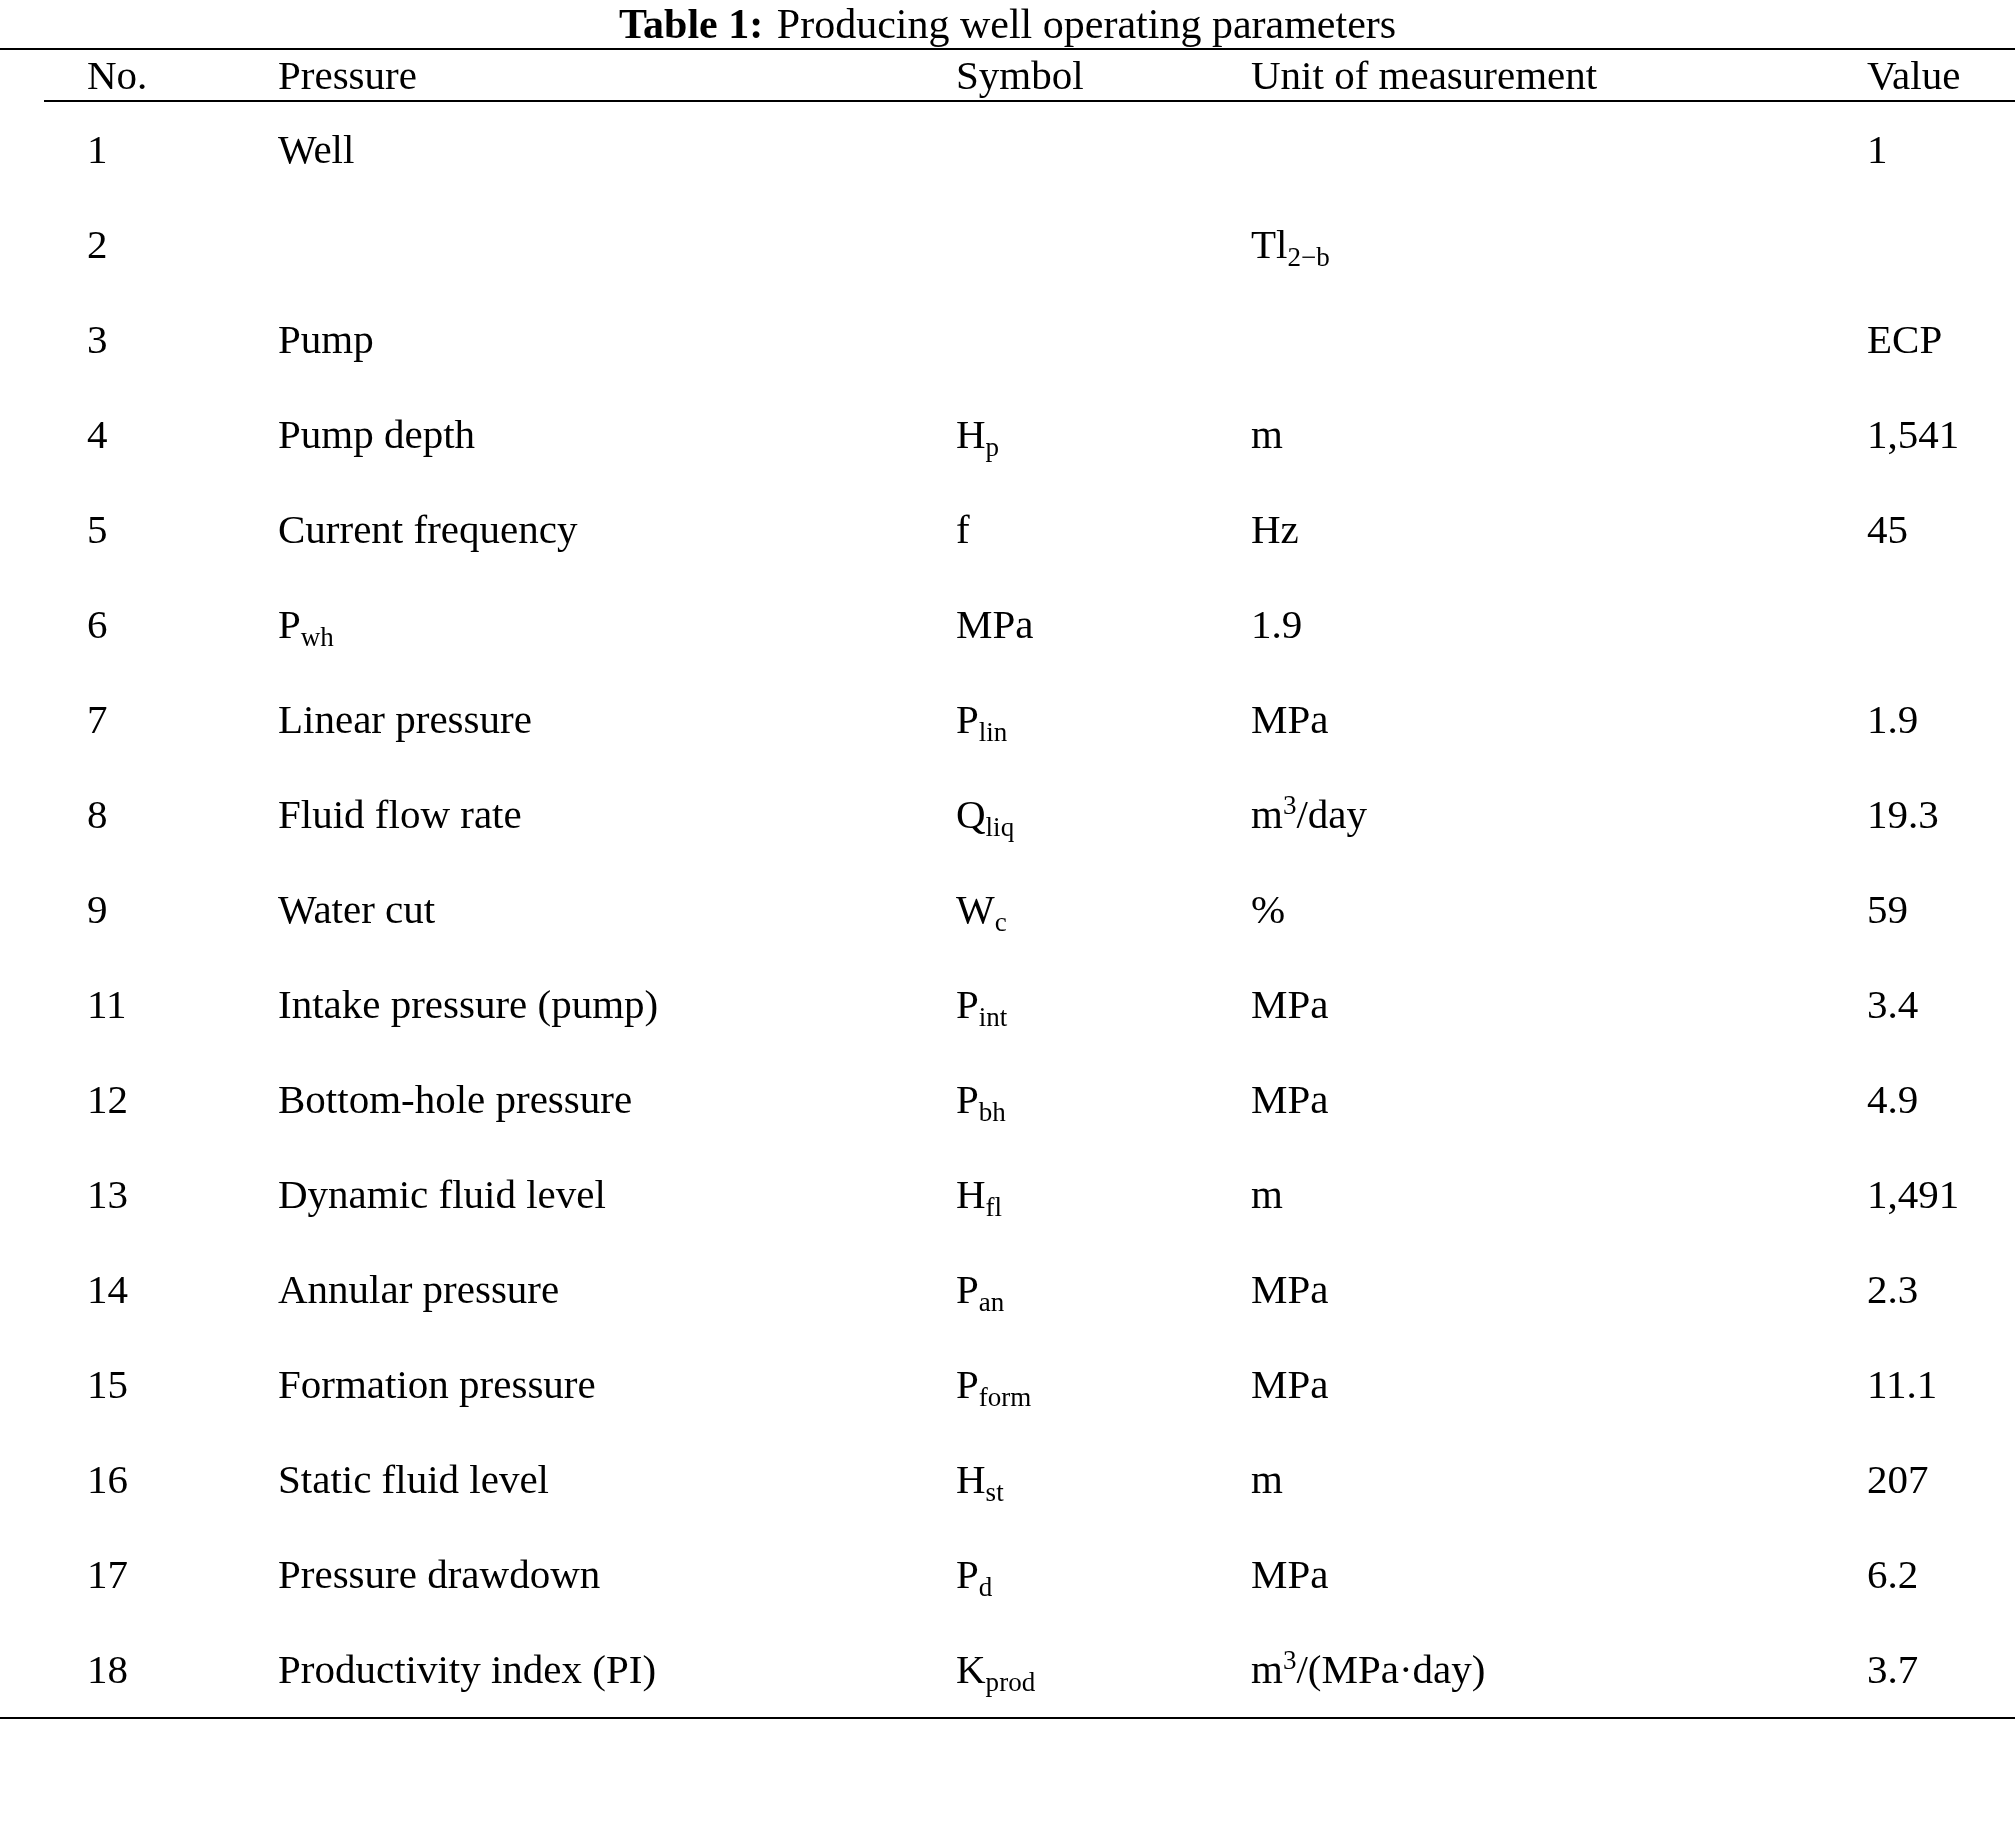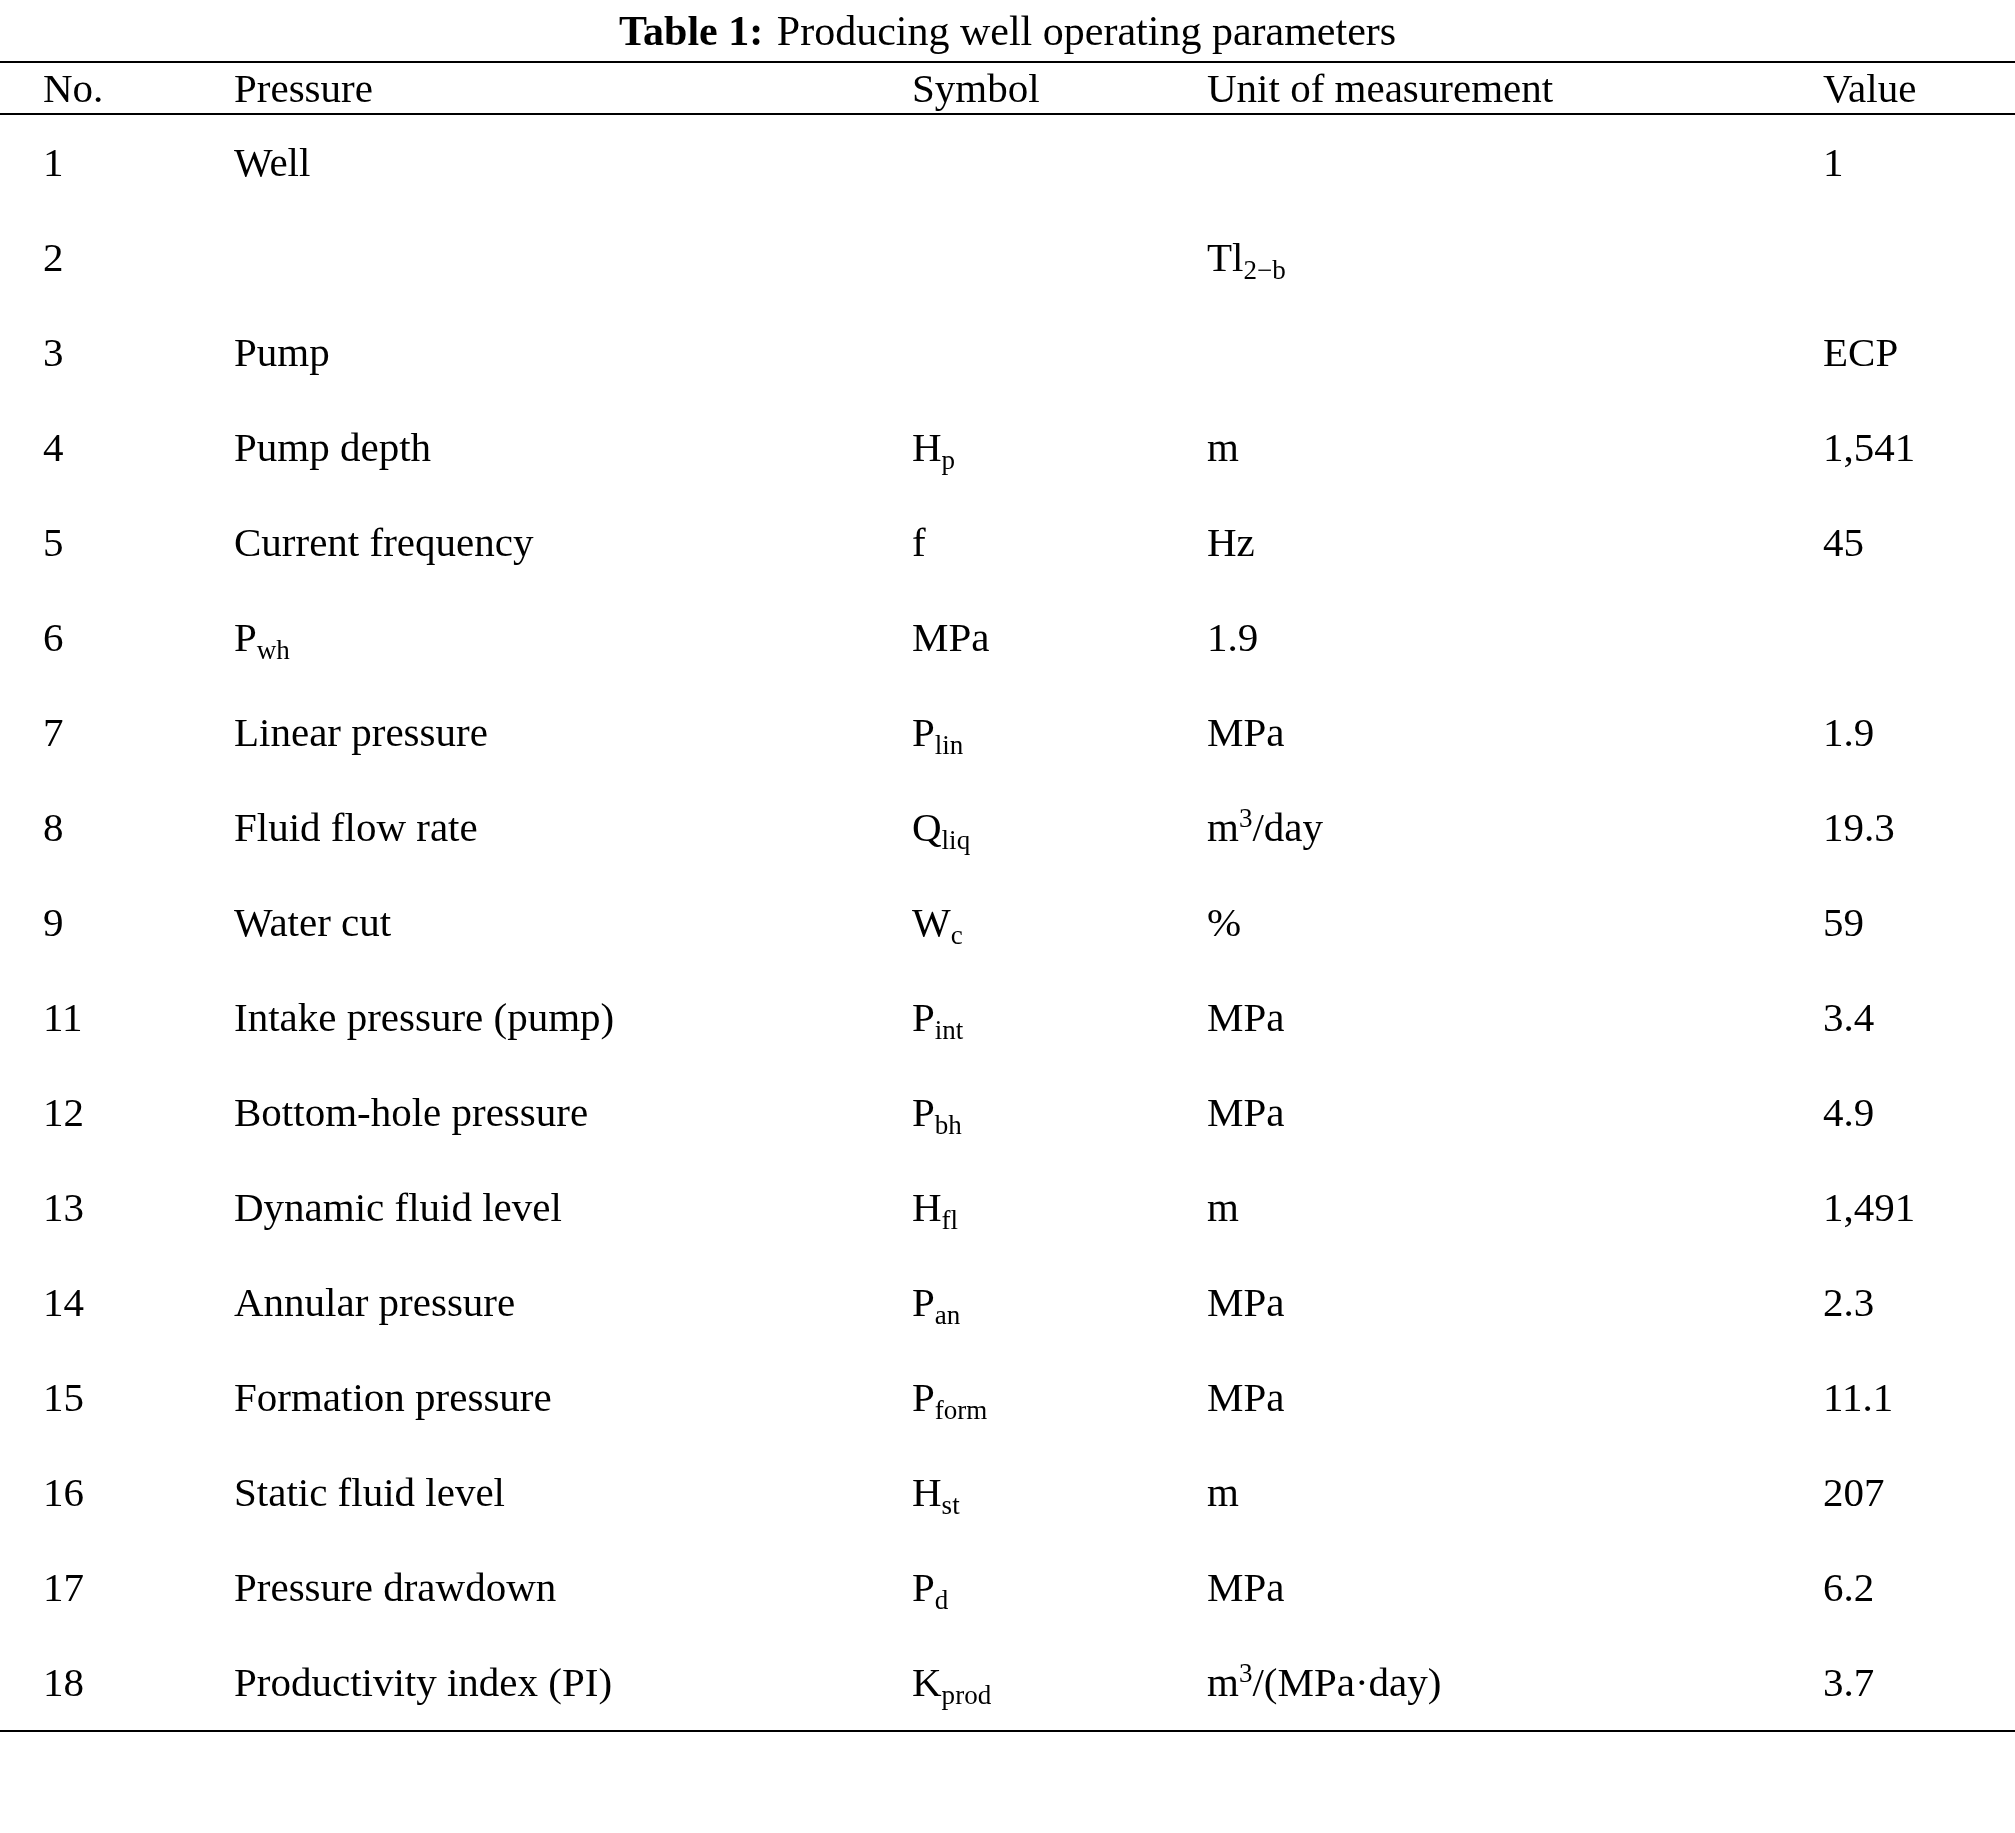--- a/index.html
+++ b/index.html
@@ -10,21 +10,21 @@
     font-family: "Liberation Serif", "DejaVu Serif", serif;
   }
   .page {
     width: 2015px;
     height: 1834px;
     box-sizing: border-box;
     background: #ffffff;
     overflow: hidden;
   }
   .title {
-    height: 61px;
+    height: 48px;
     display: flex;
     align-items: center;
     justify-content: center;
     font-size: 42px;
     gap: 13.6px;
     white-space: nowrap;
   }
   .title .bold { font-weight: bold; }
   .table {
     border-top: 2.7px solid #000;
@@ -33,20 +33,21 @@
   .row {
     display: grid;
     grid-template-columns: 191px 678px 295px 616px auto;
     padding-left: 43px;
     padding-right: 18px;
     height: 95px;
     align-items: center;
     font-size: 41px;
     line-height: 1;
     white-space: nowrap;
+    margin-left: 44px;
   }
   .row.header {
     height: 50px;
     border-bottom: 2.7px solid #000;
   }
   .c { overflow: visible; }
   .subscript {
     font-size: 66%;
     position: relative;
     top: 0.28em;

